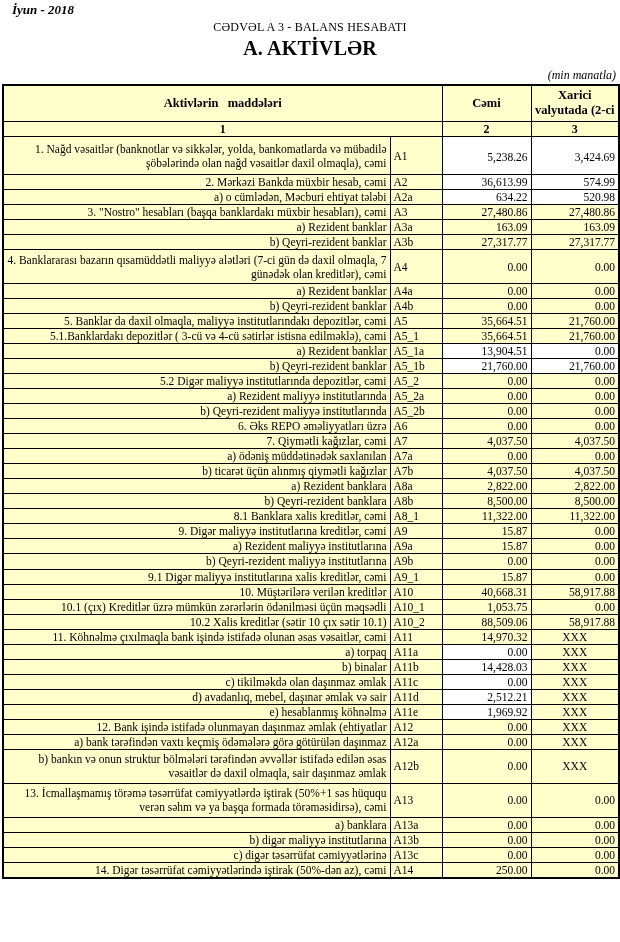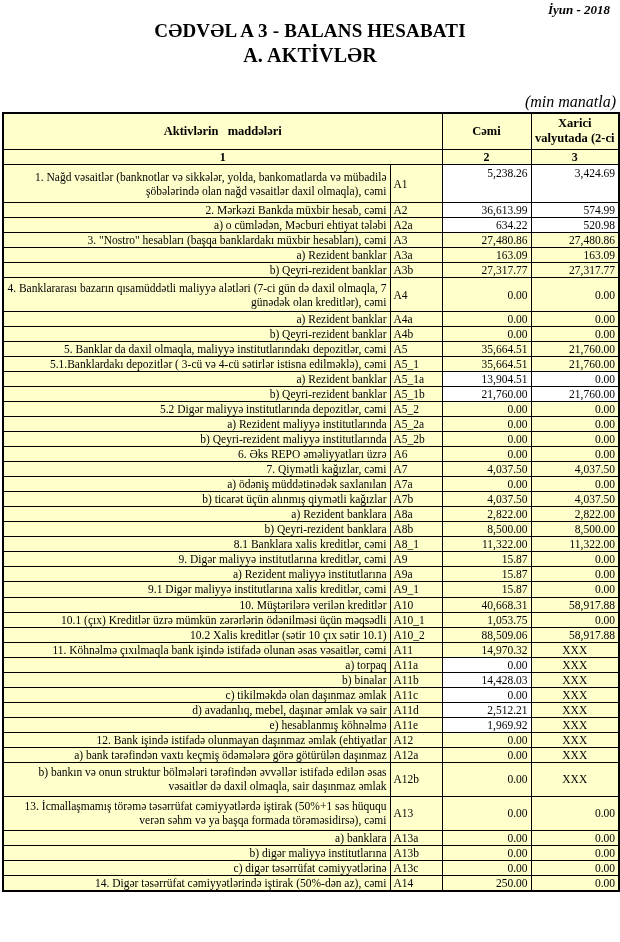--- a/index.html
+++ b/index.html
@@ -2,31 +2,31 @@
 <html><head>
 <meta charset="utf-8">
 <style>
   html,body{margin:0;padding:0;}
   body{
     width:620px;height:942px;overflow:hidden;background:#ffffff;color:#000;
     font-family:"Liberation Serif", serif;
   }
   .page{position:relative;width:620px;height:942px;}
   .date-label{
-    text-align:right;font-weight:bold;font-style:italic;font-size:13px;
-    padding:2px 10px 0 3px;
+    font-weight:bold;font-style:italic;font-size:13px;
+    padding:2px 10px 0 12px;
   }
   .title1{
-    text-align:center;font-weight:bold;font-size:19px;margin-top:2px;letter-spacing:.2px;
+    text-align:center;font-weight:normal;font-size:12px;margin-top:2px;letter-spacing:.2px;
   }
   .title2{
     text-align:center;font-weight:bold;font-size:20px;margin-top:2px;letter-spacing:.2px;
   }
   .unit-note{
-    text-align:right;font-style:italic;font-size:16px;padding-right:4px;margin-top:26px;
+    text-align:right;font-style:italic;font-size:12px;padding-right:4px;margin-top:8px;
   }
   table{
     border-collapse:collapse;table-layout:fixed;width:616px;margin:1px 2px 0 2px;
     border:2px solid #000000;
   }
   col.c-label{width:387px;}
   col.c-code{width:52px;}
   col.c-total{width:89px;}
   col.c-foreign{width:88px;}
   th,td{
@@ -41,21 +41,21 @@
   th.items-hdr{word-spacing:6px;}
   tbody tr{height:14px;}
   tbody tr.tall{height:34px;}
   tbody tr.tall2{height:38px;}
   td.label{text-align:right;}
   td.indent{padding-left:32px;}
   td.code{text-align:left;}
   td.num{text-align:right;padding-right:3px;}
   td.xxx{text-align:center;}
   td.white{background:#ffffff;}
-  td.vtop{vertical-align:top;padding-top:1px;margin-top:40px;}
+  td.vtop{vertical-align:top;padding-top:13px;margin-top:40px;}
 </style>
 </head>
 <body>
 
 <div class="page">
   <div class="date-label">İyun - 2018</div>
   <div class="title1">CƏDVƏL A 3 - BALANS HESABATI</div>
   <div class="title2">A. AKTİVLƏR</div>
   <div class="unit-note">(min manatla)</div>
 
@@ -223,20 +223,26 @@
           <td class="num">15.87</td>
           <td class="num">0.00</td>
         </tr>
         <tr>
           <td class="label indent">a) Rezident maliyyə institutlarına</td>
           <td class="code">A9a</td>
           <td class="num">15.87</td>
           <td class="num">0.00</td>
         </tr>
         <tr>
+          <td class="label indent">b) Qeyri-rezident maliyyə institutlarına</td>
+          <td class="code">A9b</td>
+          <td class="num">0.00</td>
+          <td class="num">0.00</td>
+        </tr>
+        <tr>
           <td class="label">9.1 Digər maliyyə institutlarına xalis kreditlər, cəmi</td>
           <td class="code">A9_1</td>
           <td class="num">15.87</td>
           <td class="num">0.00</td>
         </tr>
         <tr>
           <td class="label">10. Müştərilərə verilən kreditlər</td>
           <td class="code">A10</td>
           <td class="num">40,668.31</td>
           <td class="num">58,917.88</td>

